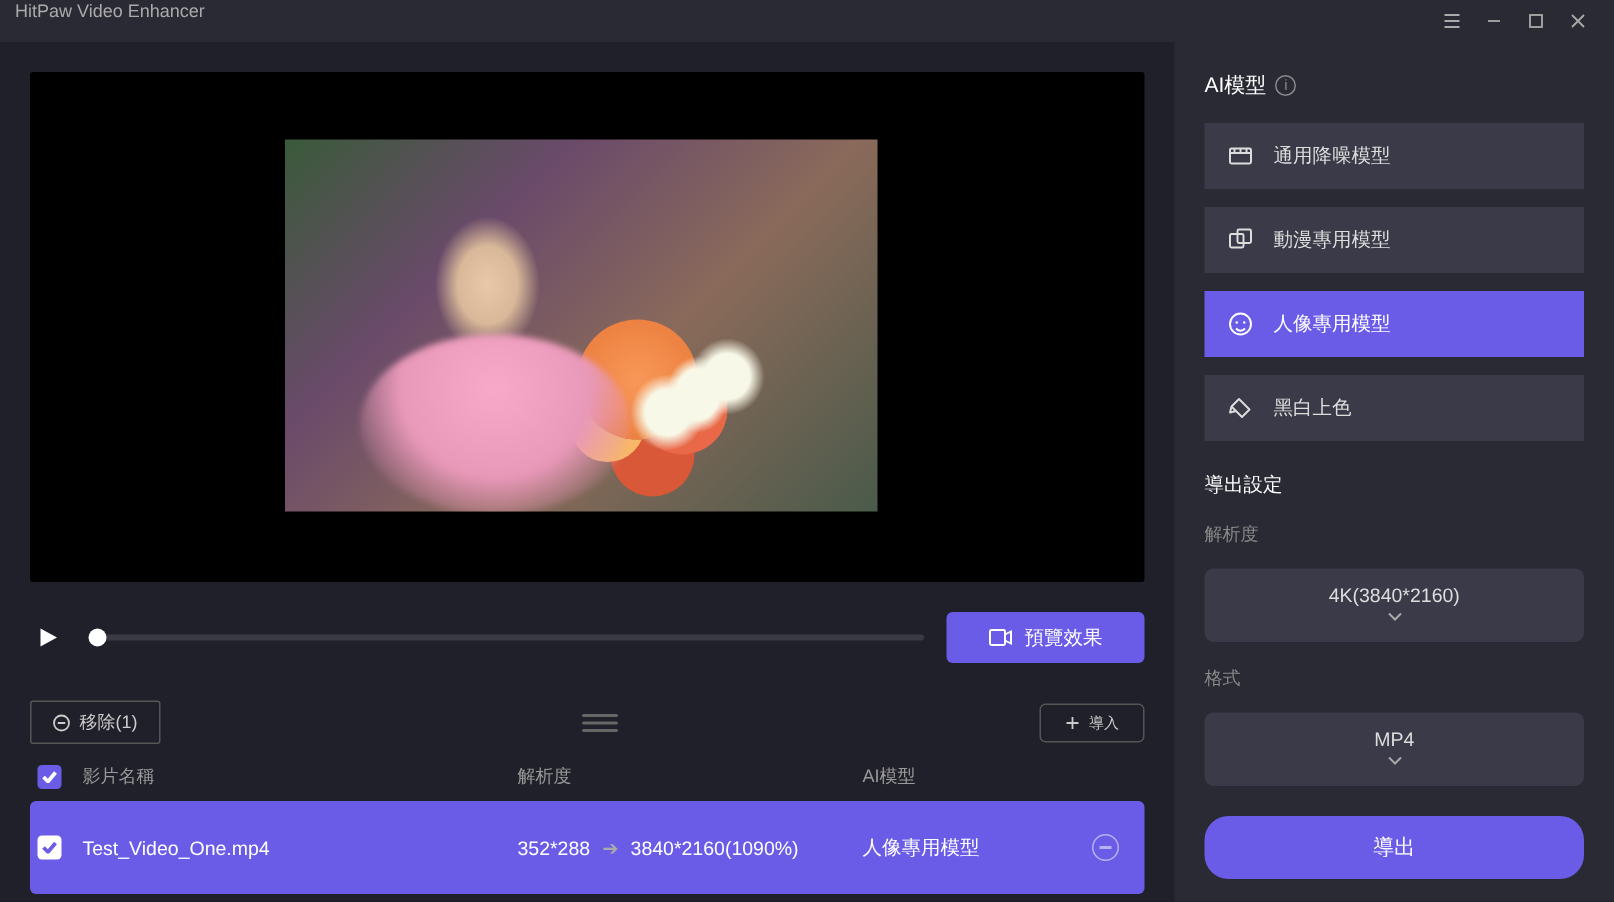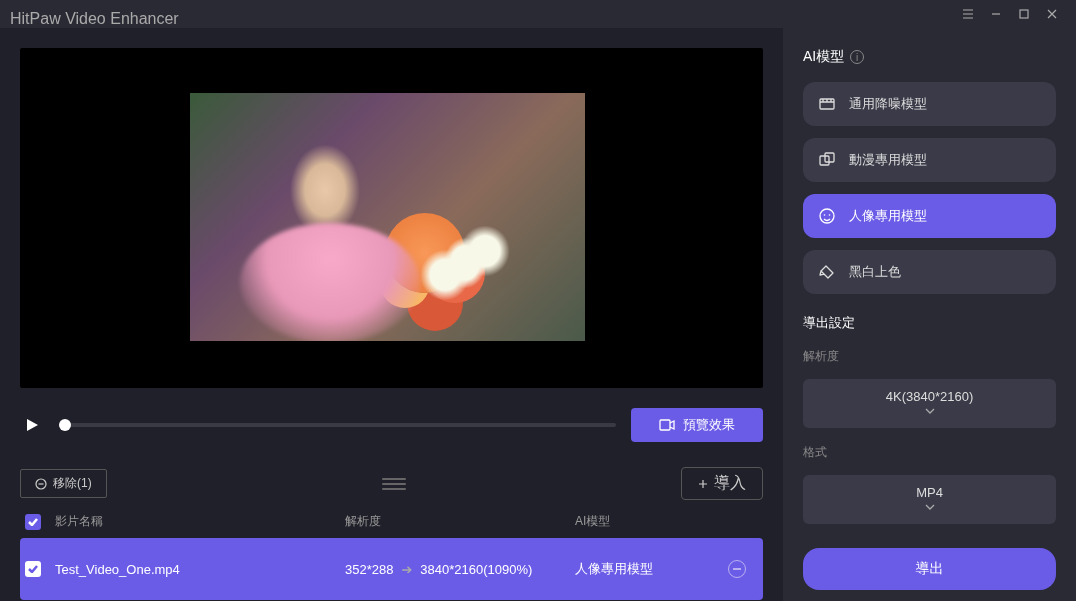--- a/index.html
+++ b/index.html
@@ -1,18 +1,18 @@
 <!DOCTYPE html>
 <html><head>
 <meta charset="utf-8">
 <style>
 * { margin:0; padding:0; box-sizing:border-box; font-family:"Microsoft YaHei",Arial,sans-serif; }
 body { background:#1a1a20; color:#d0d0d5; font-size:13px; overflow:hidden; }
 .window { width:1076px; height:601px; display:flex; flex-direction:column; background:#20202a; }
-.titlebar { height:28px; background:#2a2a35; display:flex; align-items:flex-end; padding:0 10px; font-size:16px; color:#aaa; }
+.titlebar { height:28px; background:#2a2a35; display:flex; align-items:flex-start; padding:0 10px; font-size:12px; color:#aaa; }
 .titlebar .title { flex:1; }
 .titlebar .wbtn { width:28px; height:28px; display:flex; align-items:center; justify-content:center; cursor:pointer; }
 .titlebar .wbtn svg { stroke:#aaa; }
 .body { flex:1; display:flex; }
 .main { flex:1; display:flex; flex-direction:column; padding:20px 20px 10px 20px; gap:15px; }
 .preview { background:#000; height:340px; position:relative; border-radius:2px; }
 .preview-img { position:absolute; top:45px; left:170px; width:395px; height:248px; background:linear-gradient(135deg,#3a5a3a 0%,#6a4a6a 30%,#8a6a5a 60%,#4a5a4a 100%); overflow:hidden; }
 .preview-img::before { content:''; position:absolute; left:80px; top:45px; width:110px; height:130px; background:radial-gradient(ellipse 50px 65px at 50% 40%,#e8c8a8 0%,#d8b898 40%,transparent 70%); border-radius:50% 50% 40% 40%; }
 .preview-img::after { content:''; position:absolute; left:50px; top:130px; width:180px; height:120px; background:radial-gradient(ellipse at 50% 30%,#f8a8c8 0%,#e898b8 50%,transparent 80%); border-radius:50%; filter:blur(2px); }
 .flowers { position:absolute; right:60px; top:100px; width:160px; height:150px; }
@@ -22,40 +22,40 @@
 .play-btn { width:24px; height:24px; display:flex; align-items:center; justify-content:center; cursor:pointer; }
 .progress { flex:1; height:4px; background:#3a3a45; border-radius:2px; position:relative; }
 .progress-knob { position:absolute; left:0; top:-4px; width:12px; height:12px; background:#fff; border-radius:50%; }
 .preview-btn { background:#6b5ce7; color:#fff; padding:8px 28px; border-radius:4px; display:flex; align-items:center; gap:8px; cursor:pointer; font-size:13px; }
 .list-section { flex:1; display:flex; flex-direction:column; min-height:0; }
 .list-toolbar { display:flex; align-items:center; padding:5px 0; gap:10px; }
 .remove-btn { border:1px solid #555; border-radius:2px; padding:5px 14px; display:flex; align-items:center; gap:6px; cursor:pointer; font-size:12px; color:#ccc; }
 .toolbar-spacer { flex:1; display:flex; justify-content:center; }
 .menu-icon { width:24px; height:24px; display:flex; flex-direction:column; justify-content:center; gap:3px; cursor:pointer; }
 .menu-icon span { height:2px; background:#666; border-radius:1px; }
-.import-btn { border:1px solid #555; border-radius:4px; padding:5px 16px; display:flex; align-items:center; gap:6px; cursor:pointer; font-size:16px; color:#ccc; }
+.import-btn { border:1px solid #555; border-radius:4px; padding:5px 16px; display:flex; align-items:center; gap:6px; cursor:pointer; font-size:10px; color:#ccc; }
 .list-header { display:flex; align-items:center; padding:8px 5px; font-size:12px; color:#999; }
 .col-check { width:30px; display:flex; align-items:center; }
 .col-name { width:290px; }
 .col-res { width:230px; }
 .col-model { flex:1; }
 .col-act { width:30px; }
 .checkbox { width:16px; height:16px; background:#6b5ce7; border-radius:3px; display:flex; align-items:center; justify-content:center; }
 .checkbox svg { stroke:#fff; stroke-width:2.5; }
 .list-row { display:flex; align-items:center; padding:22px 5px; background:#6b5ce7; border-radius:4px; color:#fff; font-size:13px; }
 .list-row .checkbox { background:#fff; }
 .list-row .checkbox svg { stroke:#6b5ce7; }
 .res-cell { display:flex; align-items:center; gap:8px; }
 .res-cell .arrow { color:#aaa; }
 .row-remove { width:18px; height:18px; border:1.5px solid #b8b0f0; border-radius:50%; display:flex; align-items:center; justify-content:center; cursor:pointer; }
 .row-remove::before { content:''; width:8px; height:1.5px; background:#b8b0f0; }
 .sidebar { width:293px; background:#2a2a35; padding:20px; display:flex; flex-direction:column; gap:12px; }
 .side-title { display:flex; align-items:center; gap:6px; color:#fff; font-weight:500; font-size:14px; margin-bottom:4px; }
 .info-icon { width:14px; height:14px; border:1px solid #888; border-radius:50%; display:flex; align-items:center; justify-content:center; font-size:10px; color:#888; }
-.model-btn { background:#3a3a48; border-radius:12px; padding:12px 14px; display:flex; align-items:center; gap:12px; cursor:pointer; color:#ddd; font-size:13px; }
+.model-btn { background:#3a3a48; border-radius:0; padding:12px 14px; display:flex; align-items:center; gap:12px; cursor:pointer; color:#ddd; font-size:13px; }
 .model-btn.active { background:#6b5ce7; color:#fff; }
 .model-icon { width:20px; height:20px; display:flex; align-items:center; justify-content:center; }
 .section-label { color:#fff; font-size:13px; margin-top:8px; font-weight:400; }
 .sub-label { color:#888; font-size:12px; margin-top:4px; }
 .select-box { background:#3a3a48; border-radius:6px; padding:10px 14px; display:flex; align-items:center; justify-content:space-between; cursor:pointer; color:#ddd; font-size:13px; margin-top:2px;flex-direction:column; }
 .chevron { width:14px; height:14px; }
 .export-btn { background:#6b5ce7; color:#fff; text-align:center; padding:12px; border-radius:16px; cursor:pointer; font-size:14px; margin-top:auto; }
 </style>
 </head>
 <body>

